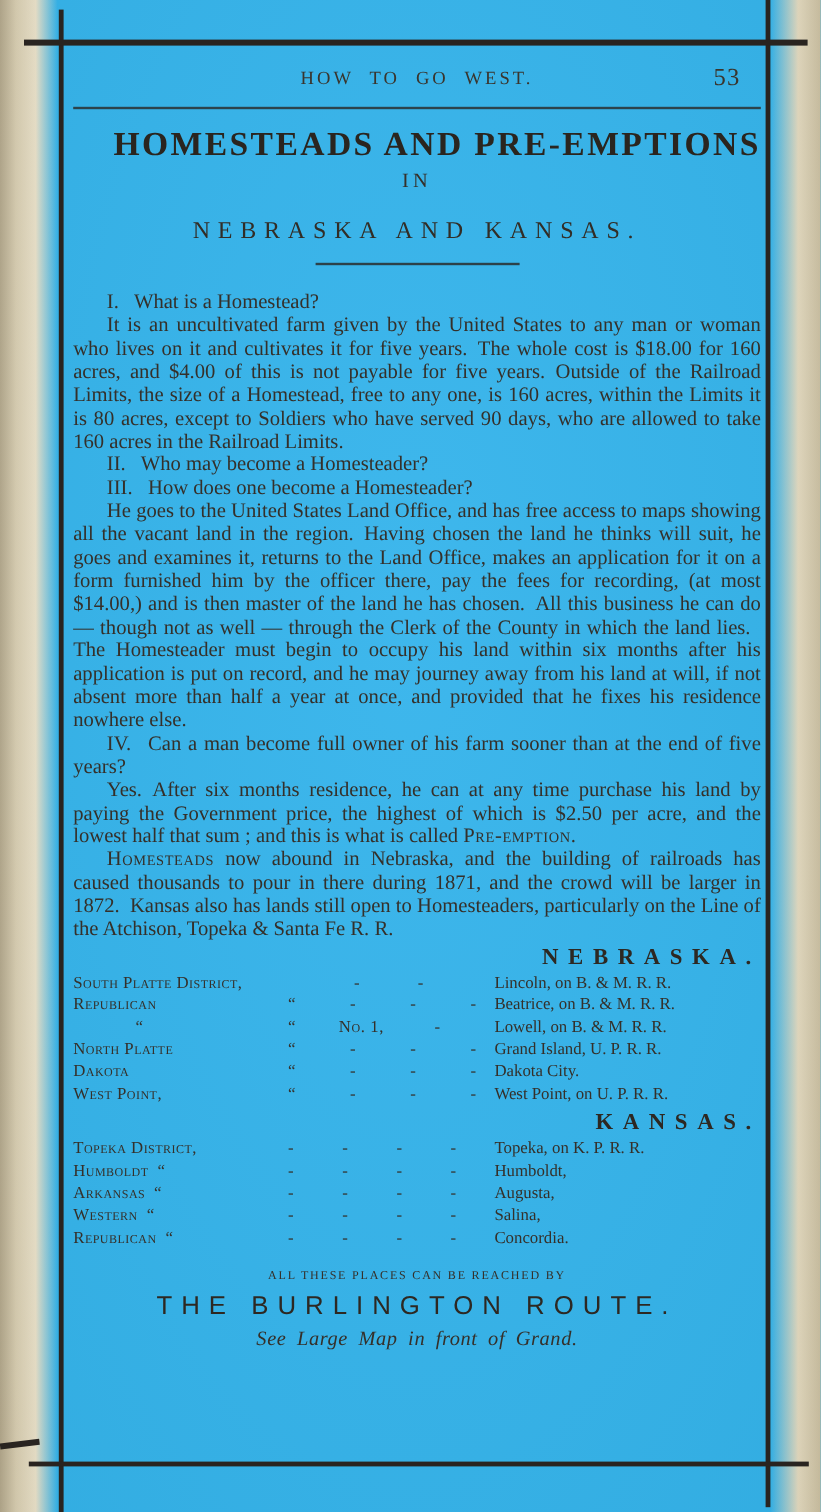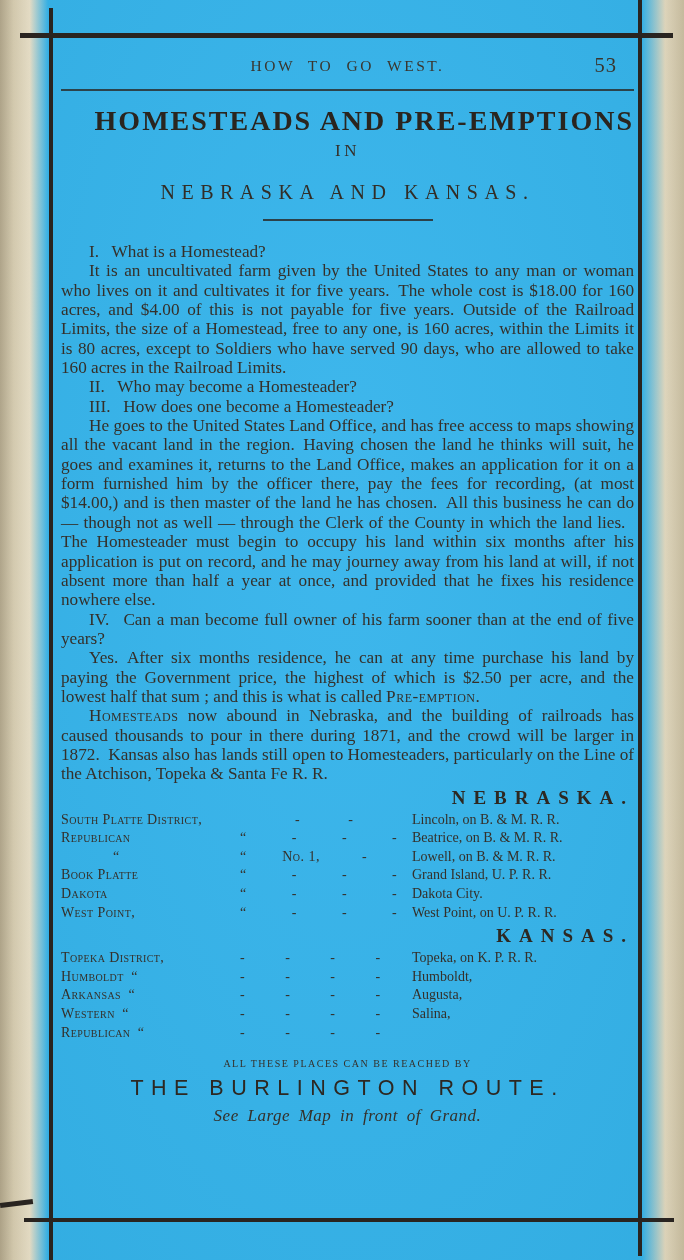--- a/index.html
+++ b/index.html
@@ -137,21 +137,21 @@
       <div class="lo-row">
         <span class="lo-name name-ditto">“</span>
         <span class="lo-mid lo-mid-r3">
           <span>“</span>
           <span class="no-label sc">No. 1,</span>
           <span class="lone-dash">-</span>
         </span>
         <span class="lo-loc">Lowell, on B. &amp; M. R. R.</span>
       </div>
       <div class="lo-row">
-        <span class="lo-name">Book Platte</span>
+        <span class="lo-name">North Platte</span>
         <span class="lo-mid">“ - - -</span>
         <span class="lo-loc">Grand Island, U. P. R. R.</span>
       </div>
       <div class="lo-row">
         <span class="lo-name">Dakota</span>
         <span class="lo-mid">“ - - -</span>
         <span class="lo-loc">Dakota City.</span>
       </div>
       <div class="lo-row">
         <span class="lo-name">West Point,</span>
@@ -178,20 +178,21 @@
         <span class="lo-loc">Augusta,</span>
       </div>
       <div class="lo-row">
         <span class="lo-name">Western “</span>
         <span class="lo-mid mid-kansas">- - - -</span>
         <span class="lo-loc">Salina,</span>
       </div>
       <div class="lo-row">
         <span class="lo-name">Republican “</span>
         <span class="lo-mid mid-kansas">- - - -</span>
+        <span class="lo-loc">Concordia.</span>
       </div>
     </div>
 
     <div class="footer-reached">ALL THESE PLACES CAN BE REACHED BY</div>
     <div class="footer-route">THE BURLINGTON ROUTE.</div>
     <div class="footer-map">See Large Map in front of Grand.</div>
 
   </div>
 </div>
 

